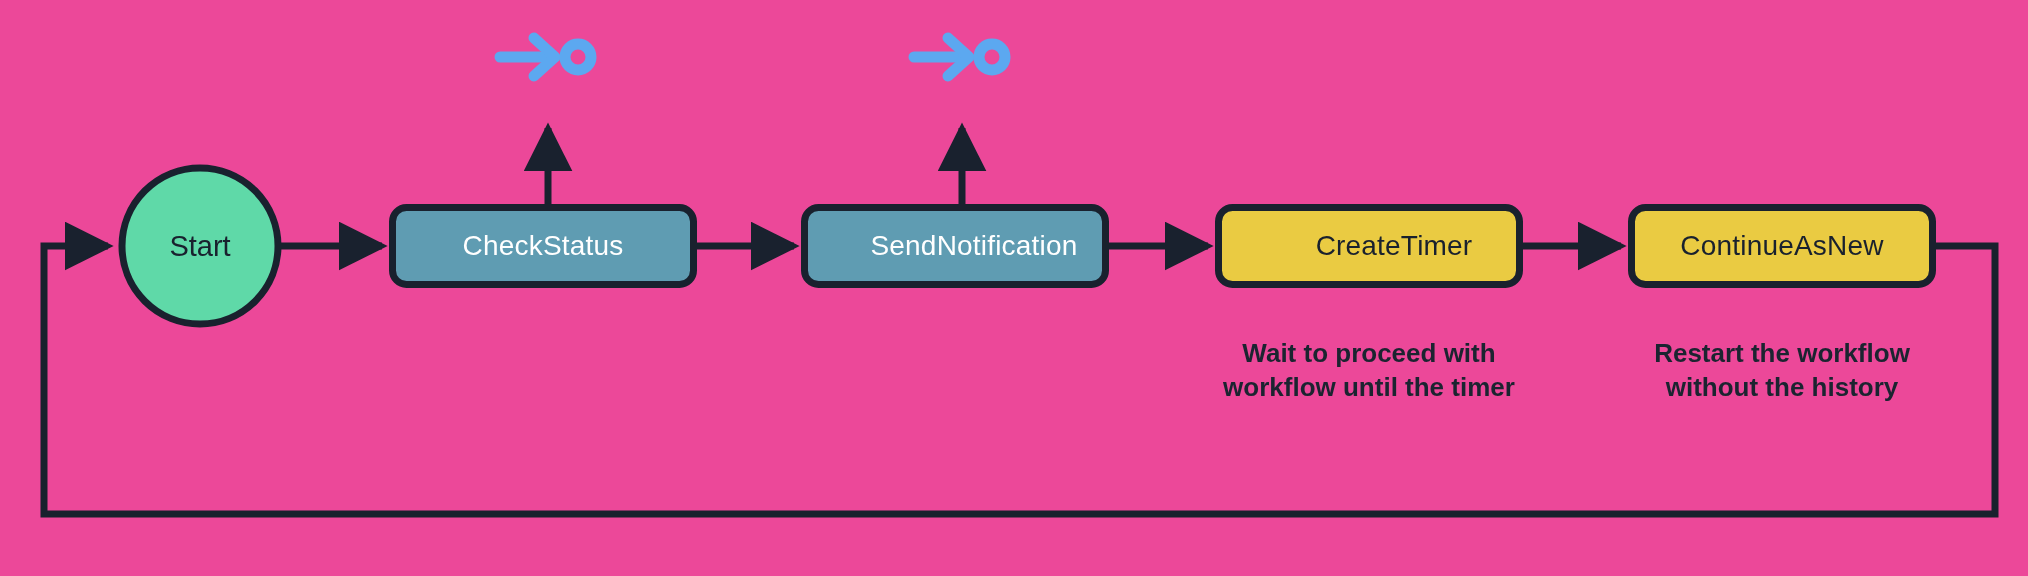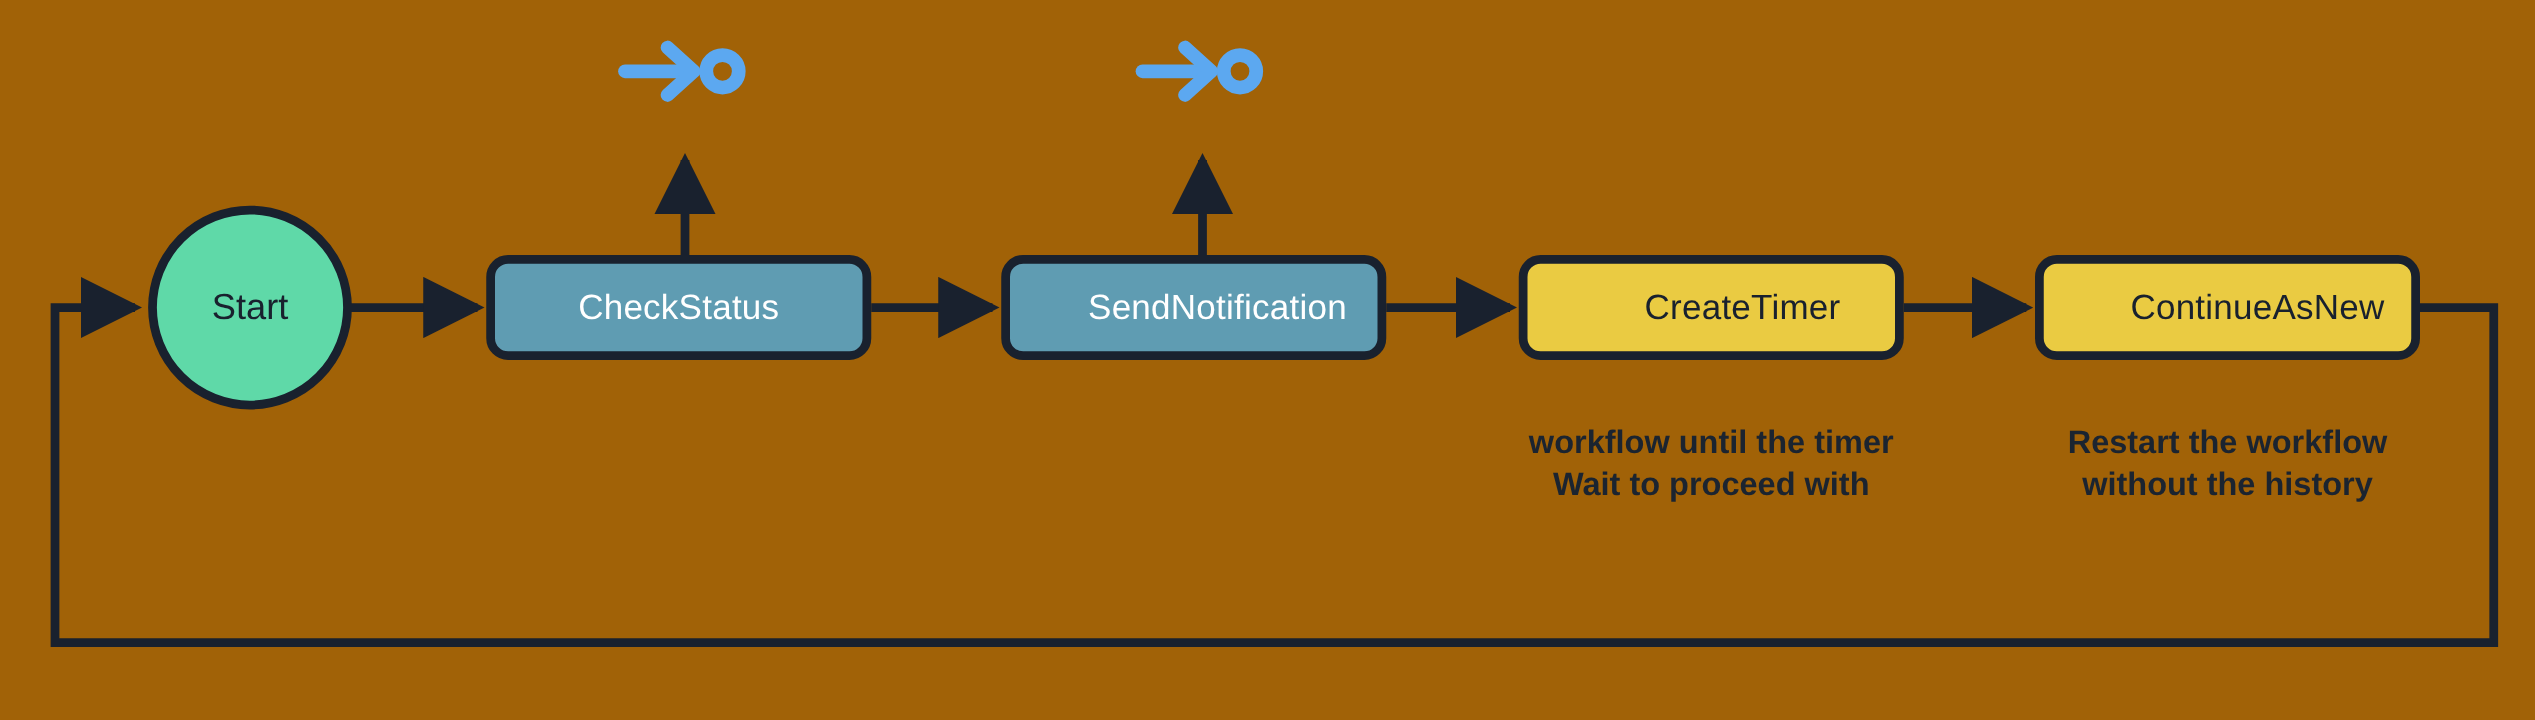--- a/index.html
+++ b/index.html
@@ -10,21 +10,21 @@
   body {
     font-family: "Liberation Sans", "DejaVu Sans", sans-serif;
     width: 2028px;
     height: 576px;
     overflow: hidden;
   }
   #diagram-root {
     position: relative;
     width: 2028px;
     height: 576px;
-    background: #a16207;
+    background: #ec4899;
   }
   #diagram-svg {
     position: absolute;
     top: 0;
     left: 0;
     width: 2028px;
     height: 576px;
     display: block;
   }
   .node-label {
@@ -110,25 +110,25 @@
   </svg>
 
   <div class="node-label circle" style="left:120px; top:166px; color:#19212e;">Start</div>
 
   <div class="node-label box" style="left:389px; top:204px; color:#ffffff;">CheckStatus</div>
 
   <div class="node-label box" style="left:801px; top:204px; color:#ffffff;padding-left:19px;">SendNotification</div>
 
   <div class="node-label box" style="left:1215px; top:204px; color:#19212e;padding-left:25px;">CreateTimer</div>
 
-  <div class="node-label box" style="left:1628px; top:204px; color:#19212e;padding-left:24px;">ContinueAsNew</div>
+  <div class="node-label box" style="left:1628px; top:204px; color:#19212e;">ContinueAsNew</div>
 
   <div class="caption" style="left:1205px; top:336px; width:328px;">
+    <div>Wait to proceed with</div>
     <div>workflow until the timer</div>
-    <div>Wait to proceed with</div>
   </div>
 
   <div class="caption" style="left:1618px; top:336px; width:328px;">
     <div>Restart the workflow</div>
     <div>without the history</div>
   </div>
 
 </div>
 
 </body></html>

